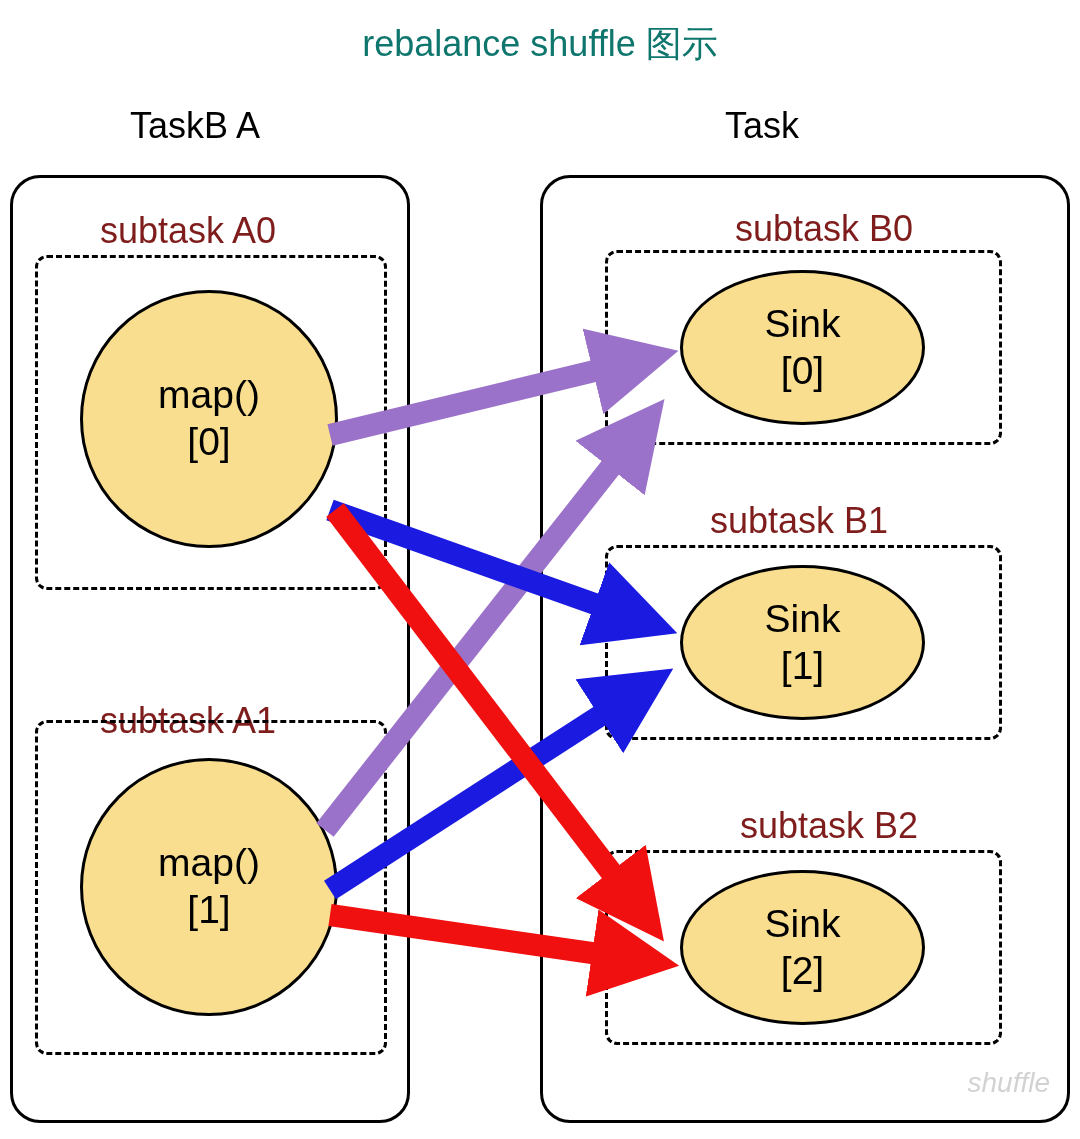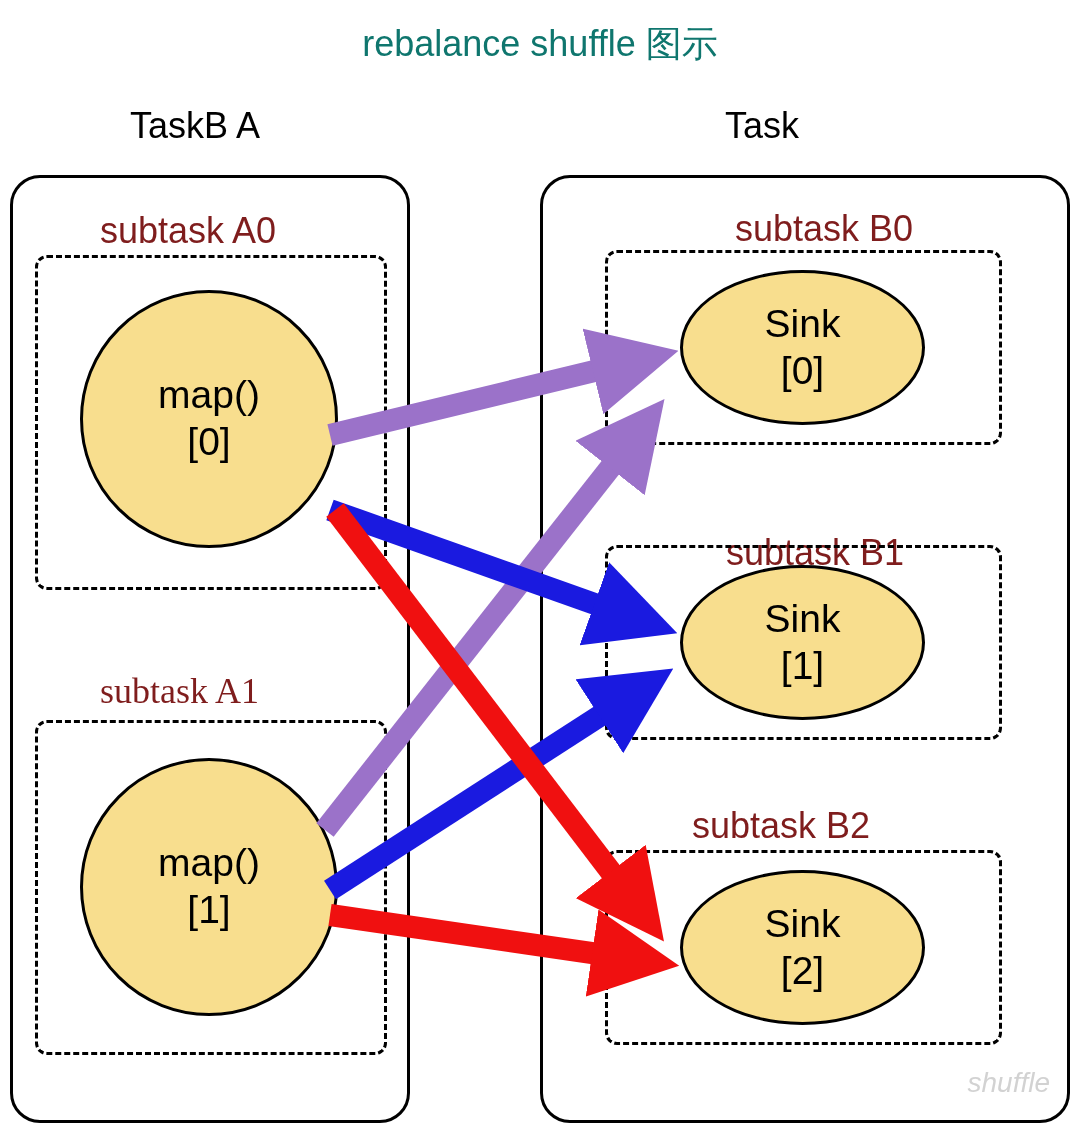--- a/index.html
+++ b/index.html
@@ -65,27 +65,27 @@
       color: #7f1d1d;
     }
     .subtask-box {
       position: absolute;
       border: 3px dashed #000;
       border-radius: 12px;
       background: transparent;
     }
     .subtask-a0-label { top: 210px; left: 100px; }
     .subtask-a0-box { top: 255px; left: 35px; width: 352px; height: 335px; }
-    .subtask-a1-label { top: 670px; left: 100px; font-family: Liberation Serif, serif; }
+    .subtask-a1-label { top: 700px; left: 100px; }
     .subtask-a1-box { top: 720px; left: 35px; width: 352px; height: 335px; }
     .subtask-b0-label { top: 208px; left: 710px; margin-left: 25px; }
     .subtask-b0-box { top: 250px; left: 605px; width: 397px; height: 195px; }
-    .subtask-b1-label { top: 500px; left: 726px; margin-top: 32px; }
+    .subtask-b1-label { top: 500px; left: 710px; }
     .subtask-b1-box { top: 545px; left: 605px; width: 397px; height: 195px; }
-    .subtask-b2-label { top: 805px; left: 692px; }
+    .subtask-b2-label { top: 805px; left: 740px; }
     .subtask-b2-box { top: 850px; left: 605px; width: 397px; height: 195px; }
     .circle-node {
       position: absolute;
       border: 3px solid #000;
       border-radius: 50%;
       background: #f8de8e;
       display: flex;
       flex-direction: column;
       align-items: center;
       justify-content: center;

